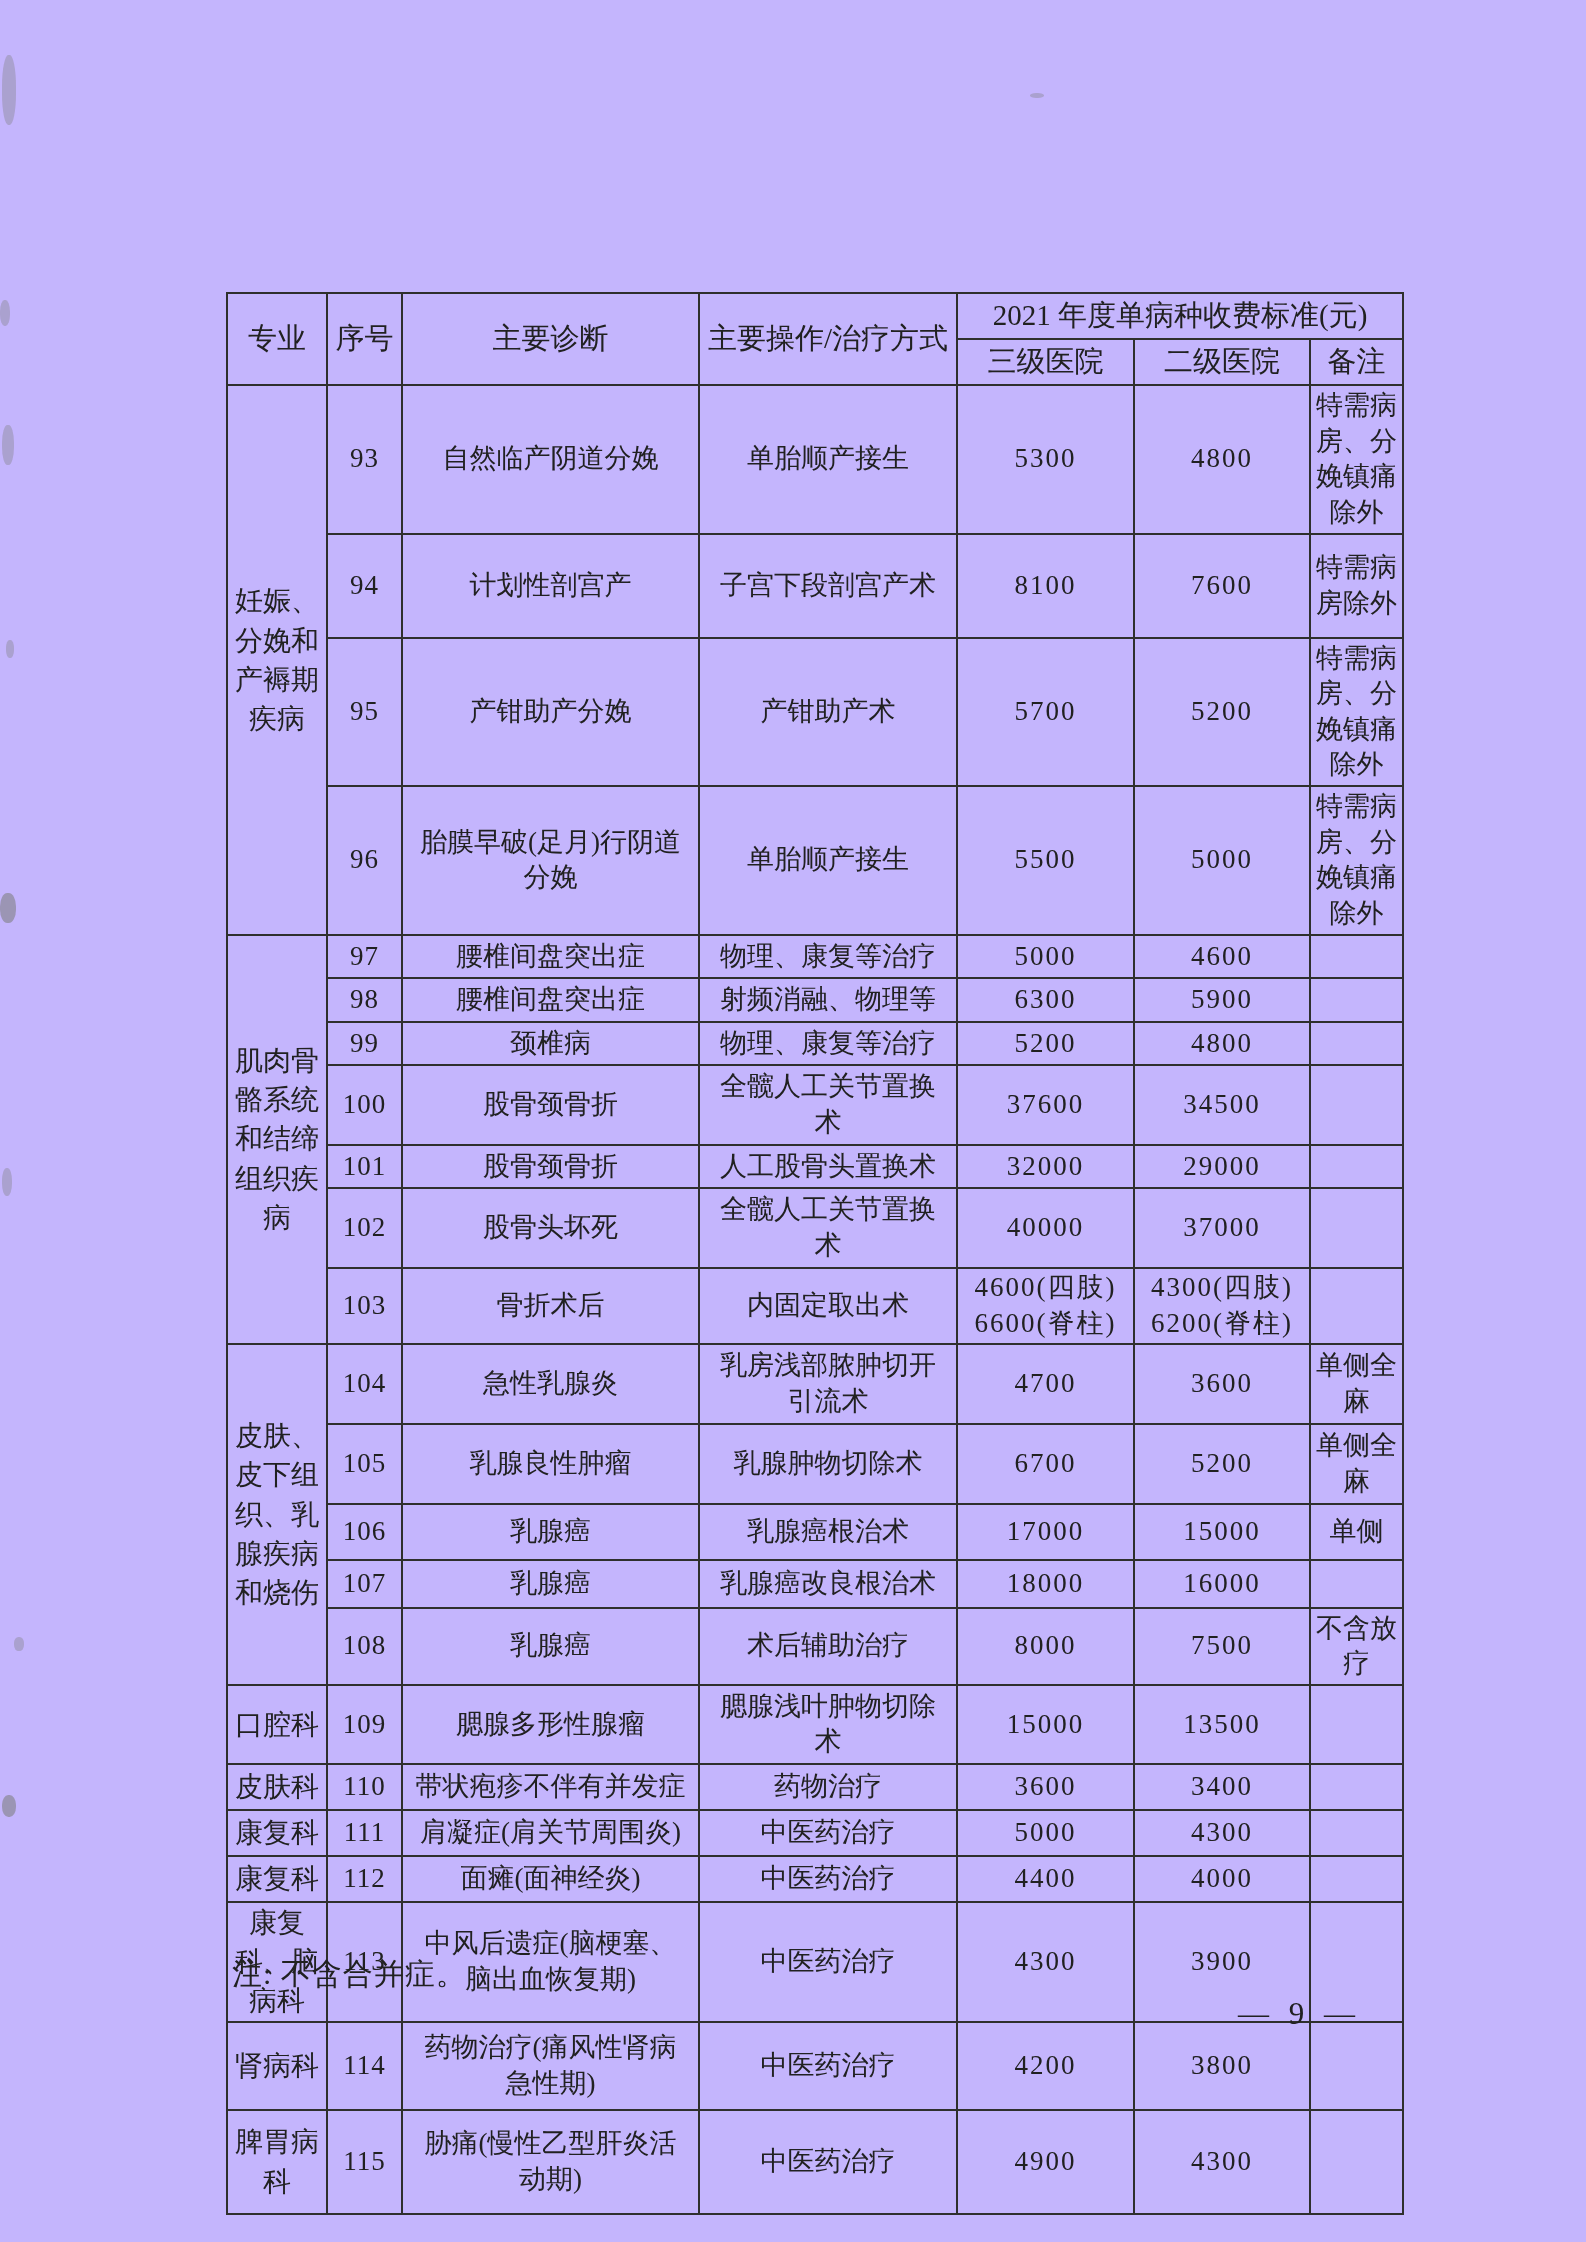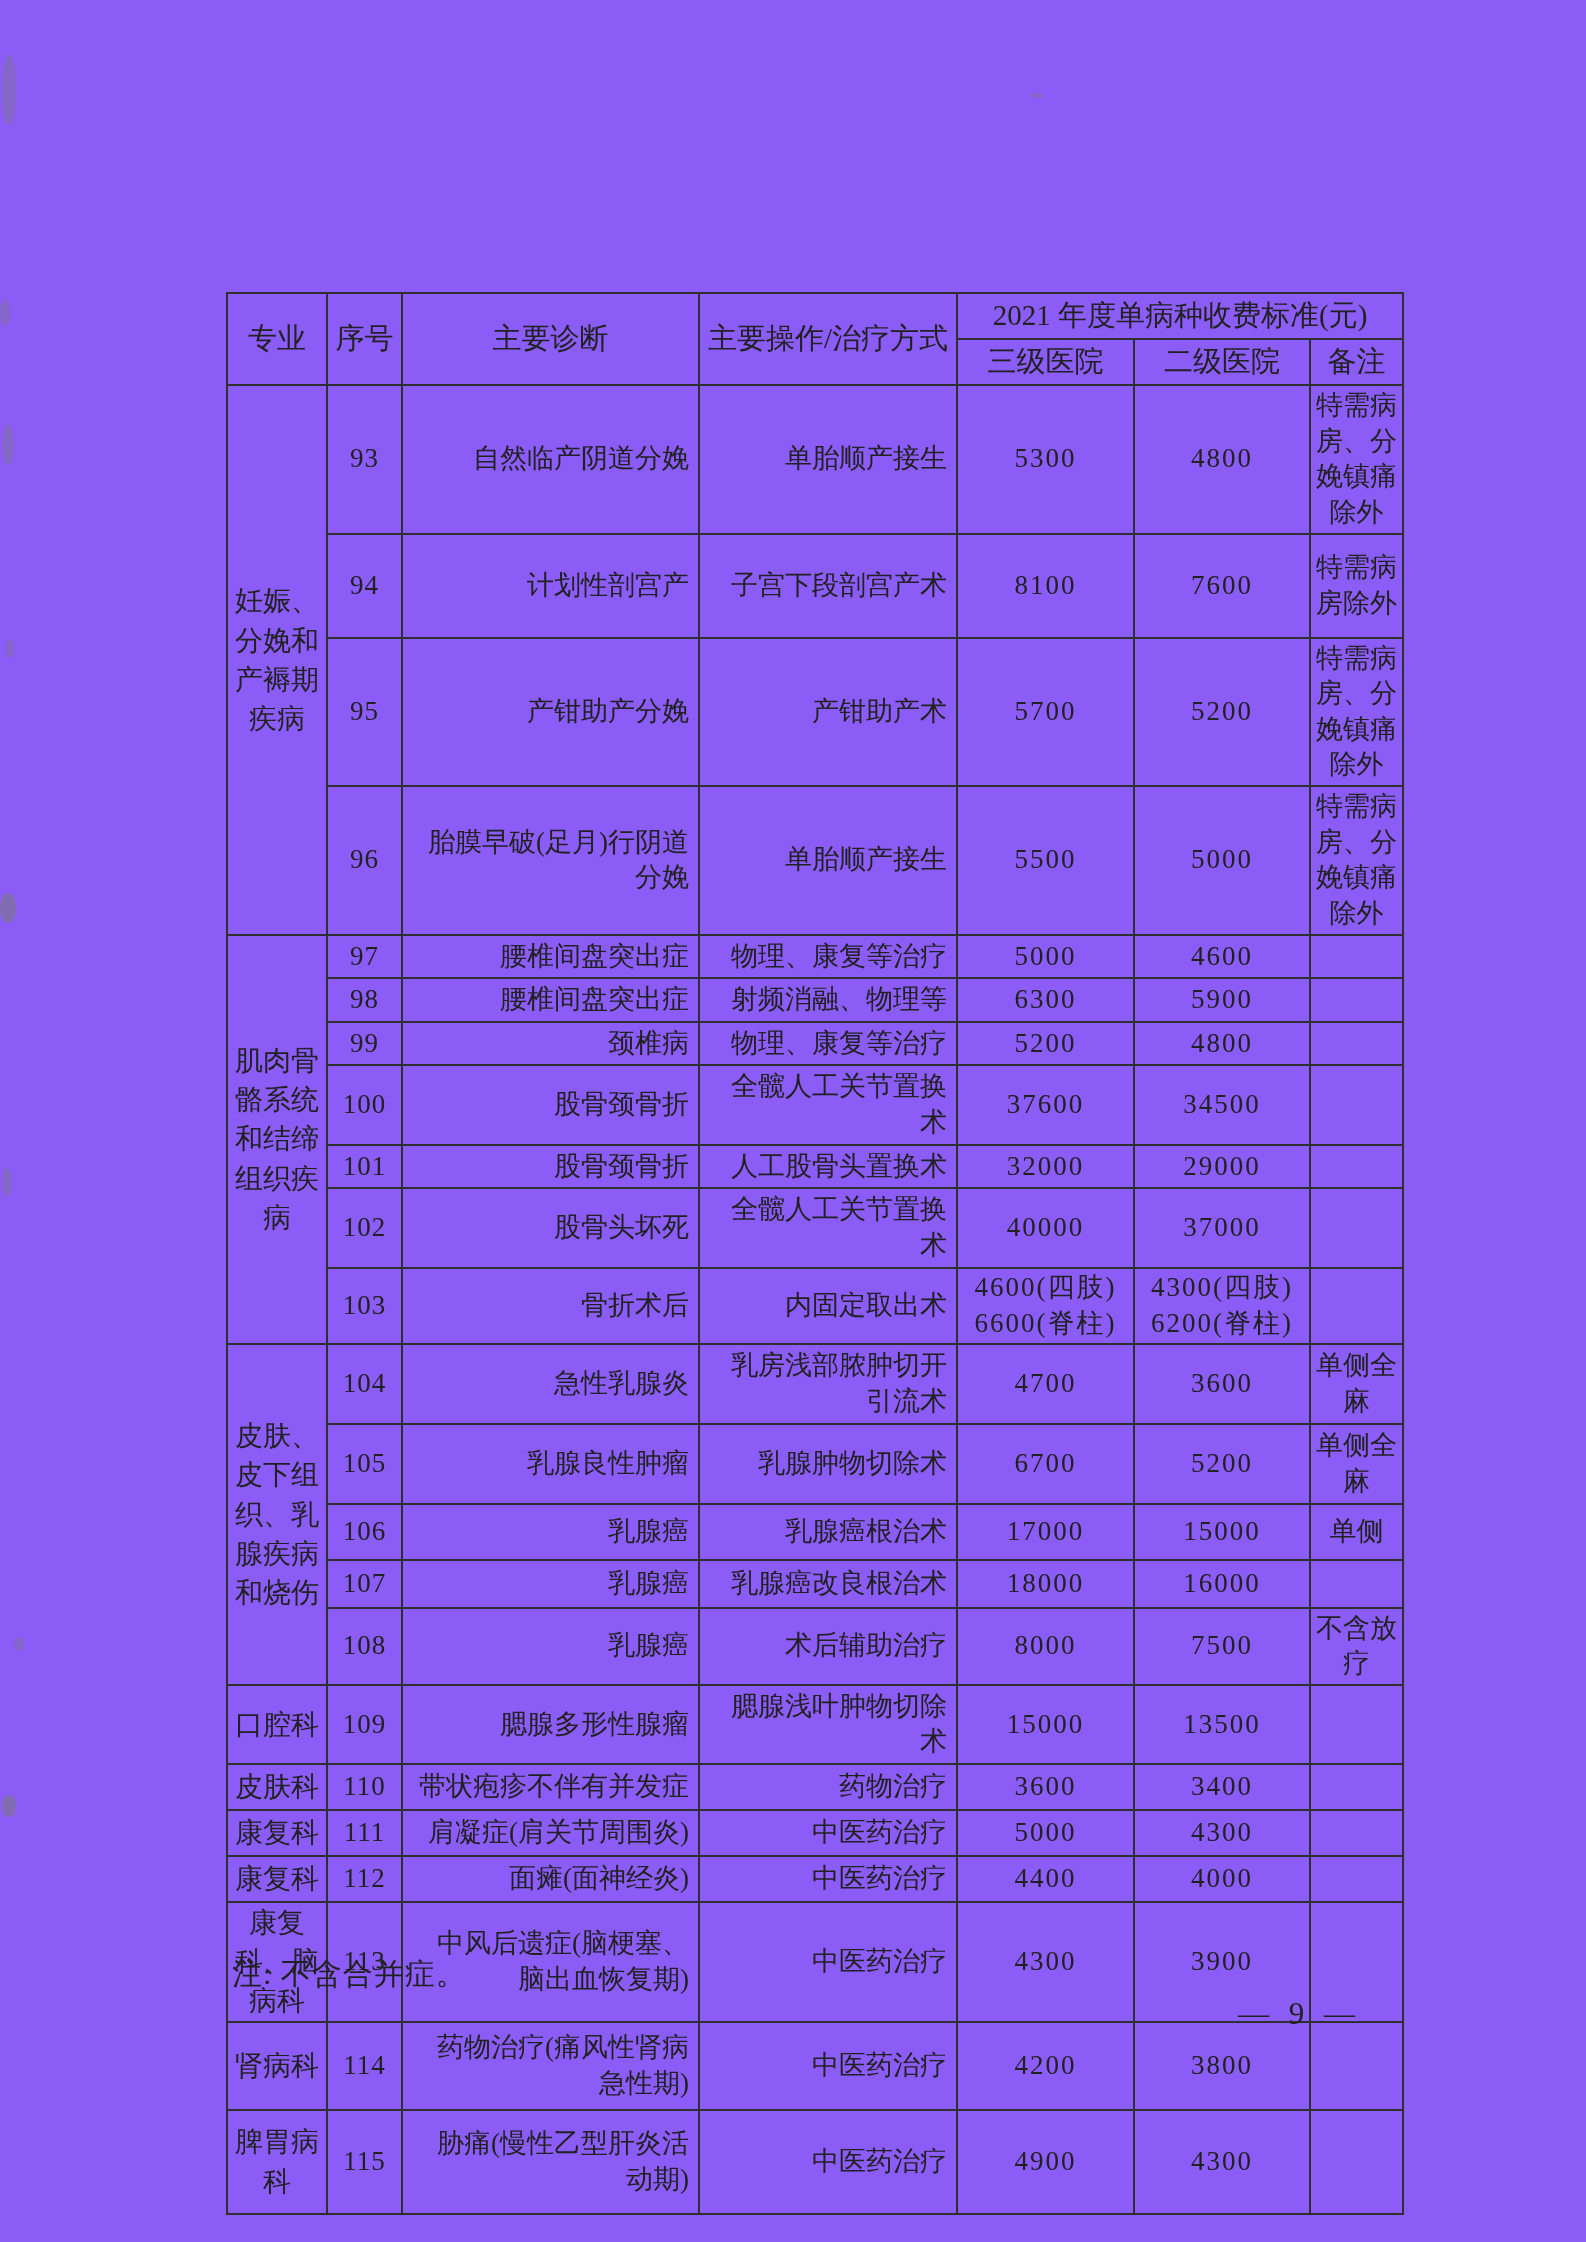--- a/index.html
+++ b/index.html
@@ -1,20 +1,20 @@
 <!DOCTYPE html>
 <html><head>
 <meta charset="utf-8">
 <style>
   html,body{margin:0;padding:0;background:#e9e9e6;}
   .page{
     position:relative;
     width:1586px;height:2242px;
     margin:0 auto;
-    background:#8b5cf6;
+    background:#c4b5fd;
     font-family:"Liberation Serif","DejaVu Serif",serif;
     color:#212121;
     overflow:hidden;
   }
   
   .art{position:absolute;background:#7a7a78;opacity:.35;border-radius:45%;}
   .art.dark{opacity:.55;}
 
   .tbl-wrap{position:absolute;left:226px;top:292px;}
   table{border-collapse:collapse;table-layout:fixed;width:1176px;}
@@ -22,21 +22,21 @@
     border:2px solid #2f2f2d;
     vertical-align:middle;
     overflow:hidden;
   }
   th{font-weight:normal;font-size:29px;padding:2px 4px;}
   thead tr.r1{height:46px;}
   thead tr.r2{height:44px;}
   td{font-size:27px;line-height:1.32;}
   td.spec{text-align:center;padding:0 5px;font-size:28px;line-height:1.4;}
   td.idx{text-align:center;letter-spacing:1px;}
-  td.diag,td.op{text-align:right;padding:3px 9px;margin-left:48px;}
+  td.diag,td.op{text-align:center;padding:3px 9px;margin-left:48px;}
   td.fee{text-align:center;letter-spacing:2px;white-space:pre-line;}
   td.rem{text-align:center;padding:2px 4px;line-height:1.32;}
 
   .note{
     position:absolute;left:232px;top:1938px;
     font-size:30px;letter-spacing:1px;margin-top:16px;
   }
   .pageno{
     position:absolute;left:1238px;top:1996px;
     font-size:31px;letter-spacing:6px;

